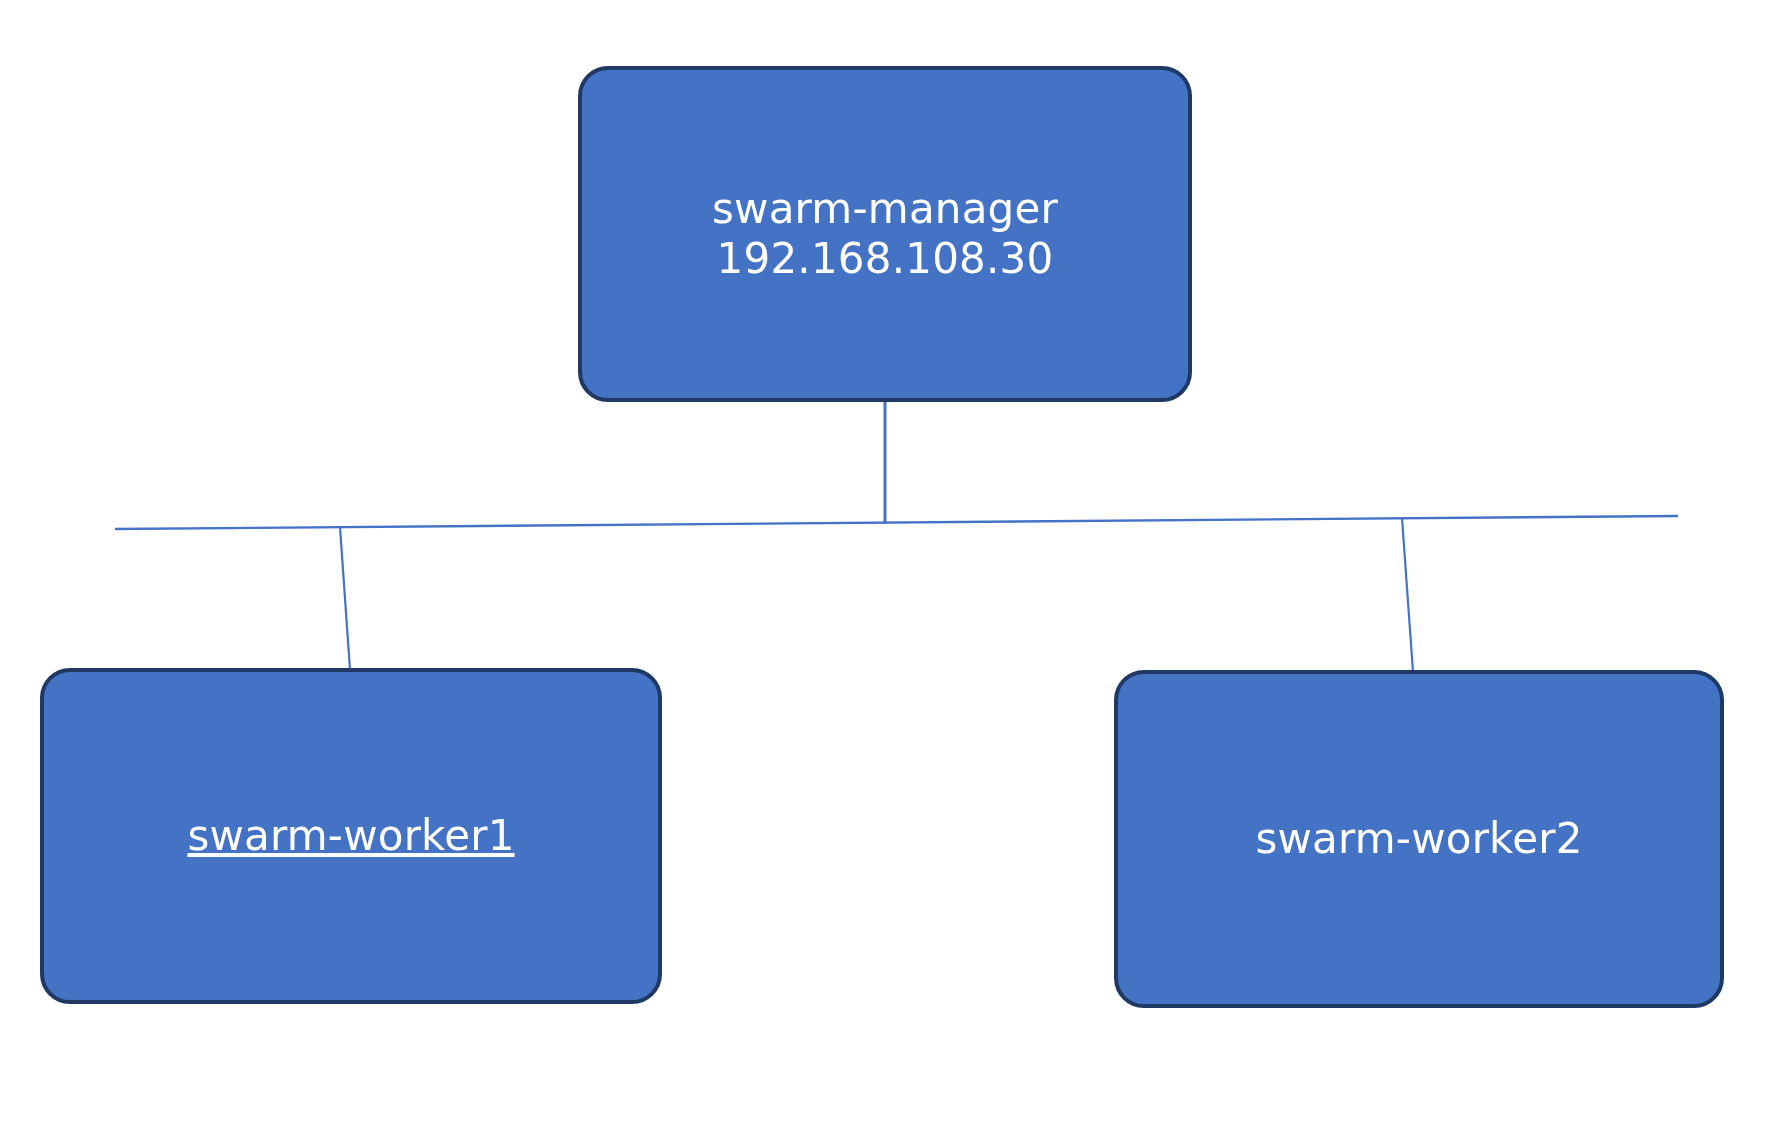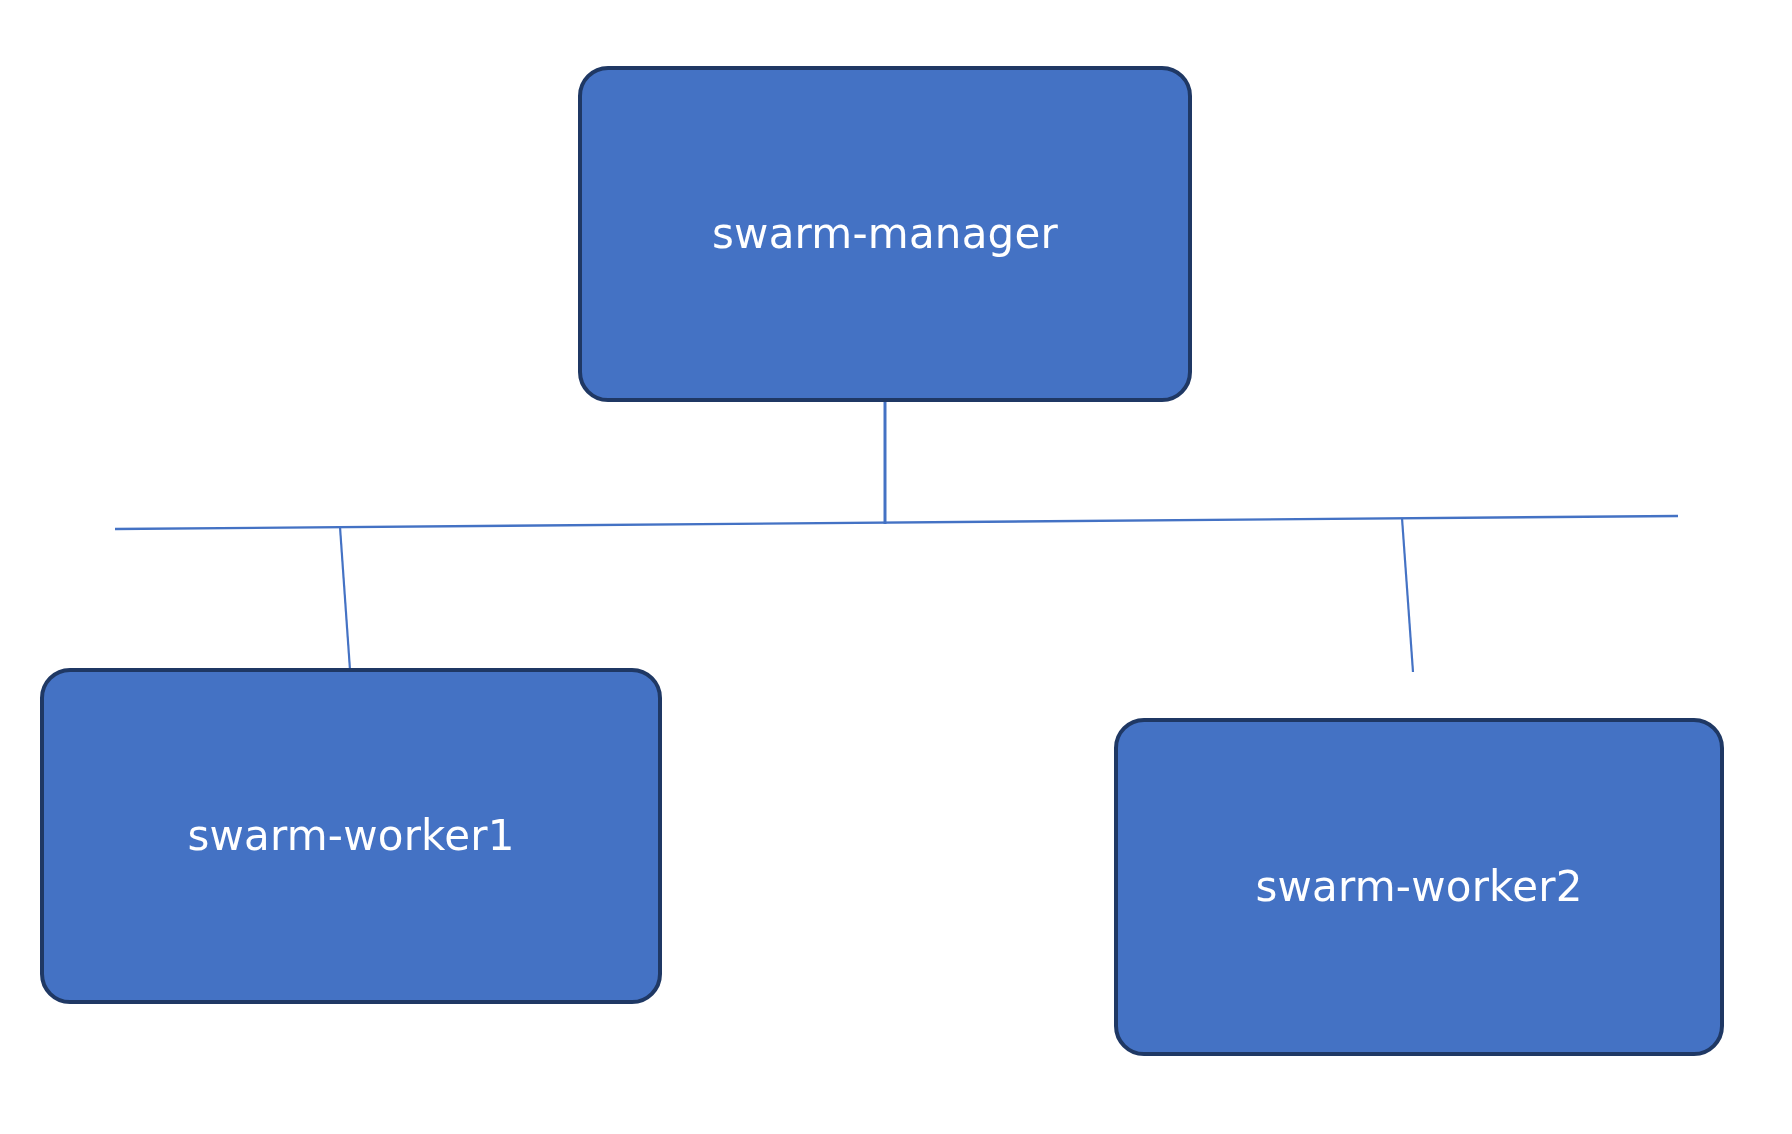--- a/index.html
+++ b/index.html
@@ -64,28 +64,28 @@
     top: 66px;
     width: 614px;
     height: 336px;
   }
 
   #node-worker1 {
     left: 40px;
     top: 668px;
     width: 622px;
     height: 336px;
+    text-decoration: underline;
   }
 
   #node-worker2 {
     left: 1114px;
     top: 670px;
     width: 610px;
     height: 338px;
-    margin-top: 48px;
   }
 </style>
 </head>
 <body>
 
 <div id="canvas">
 
   <svg id="connectors" viewBox="0 0 1792 1134" width="1792" height="1134" xmlns="http://www.w3.org/2000/svg">
     <g fill="none" stroke="#4472C4" stroke-width="3" stroke-linecap="butt">
 
@@ -94,20 +94,21 @@
       <line x1="115" y1="529" x2="1678" y2="516" stroke-width="2.4"></line>
 
       <line x1="340" y1="527" x2="350" y2="670" stroke-width="2.2"></line>
 
       <line x1="1402" y1="518" x2="1413" y2="672" stroke-width="2.2"></line>
     </g>
   </svg>
 
   <div id="node-manager" class="node">
     <span class="node-label">swarm-manager</span>
+    <span class="node-ip">192.168.108.30</span>
   </div>
 
   <div id="node-worker1" class="node">
     <span class="node-label">swarm-worker1</span>
   </div>
 
   <div id="node-worker2" class="node">
     <span class="node-label">swarm-worker2</span>
   </div>
 

